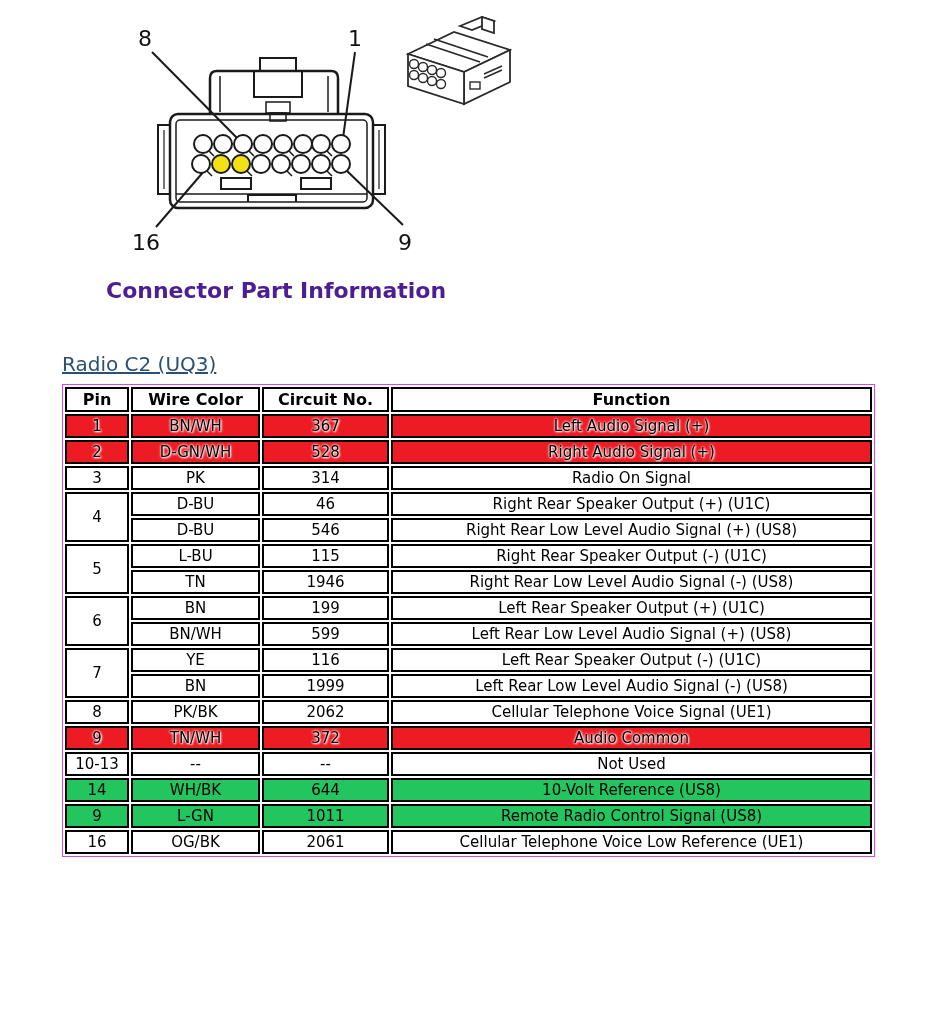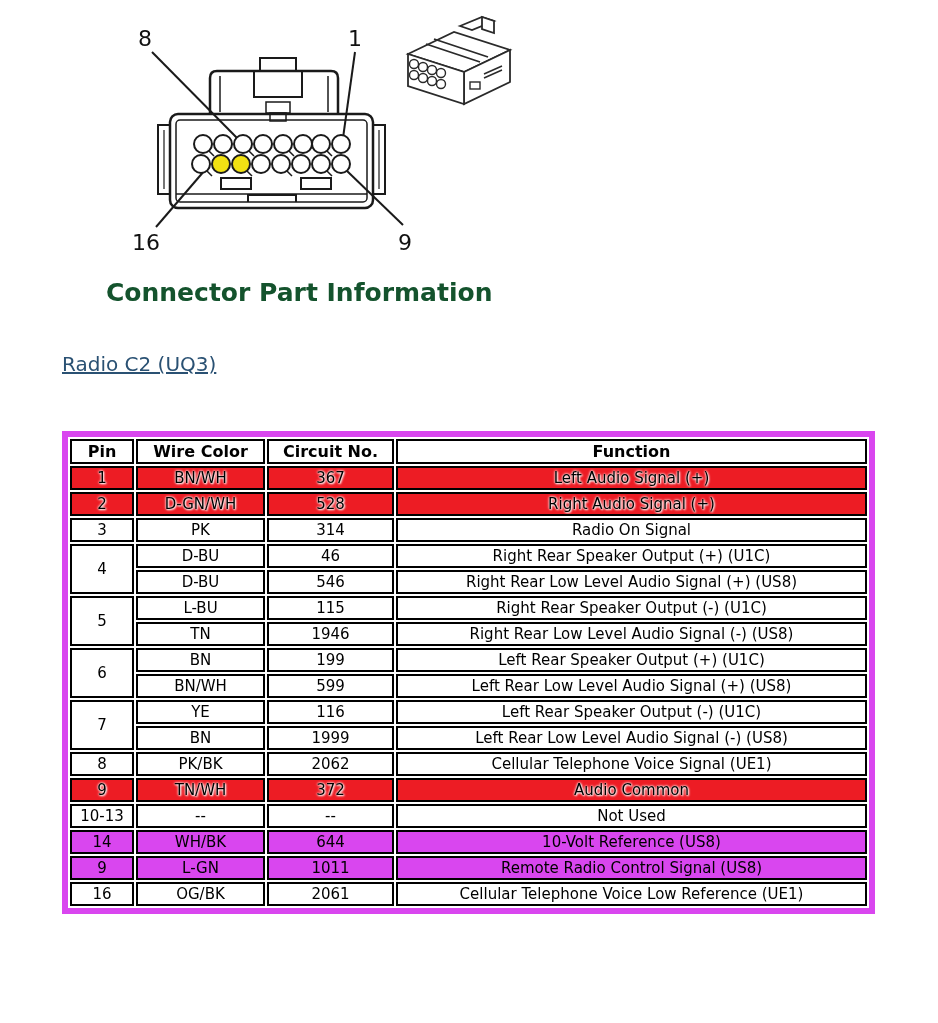--- a/index.html
+++ b/index.html
@@ -22,23 +22,23 @@
   }
   .fig-line { stroke: #1a1a1a; fill: none; }
   .fig-label { font-family: "DejaVu Sans", sans-serif; font-size: 22px; fill: #111; }
 
   
   #part-info-heading {
     position: absolute;
     left: 106px;
     top: 278px;
     margin: 0;
-    font-size: 25px;
+    font-size: 22px;
     font-weight: bold;
-    color: #14532d;
+    color: #4c1d95;
   }
   #part-info-list {
     position: absolute;
     left: 130px;
     top: 306px;
     margin: 0;
     padding-left: 22px;
     font-size: 15px;
   }
   #part-info-list li { margin: 0 0 7px 0; line-height: 18px; }
@@ -55,43 +55,42 @@
   }
 
   
   #pinout-table {
     position: absolute;
     left: 62px;
     top: 384px;
     width: 813px;
     border-collapse: separate;
     border-spacing: 2px;
-    border: 6px solid #d946ef;
+    border: 1px solid #d946ef;
     background: #fff;
     table-layout: fixed;
-    margin-top: 47px;
   }
   #pinout-table th, #pinout-table td {
     border: 2px solid #000;
     padding: 1px 4px;
     font-size: 15px;
     height: 23px;
     text-align: center;
     vertical-align: middle;
     white-space: nowrap;
     overflow: hidden;
   }
   #pinout-table th { font-size: 16px; font-weight: bold; }
   #pinout-table td.c-func { text-align: center; padding-left: 4px; }
   tr.hl-red td {
     background: #ED1C24;
     color: #000;
     text-shadow: 0 0 2px #fff, 0 0 3px #fff, 1px 1px 2px #fff;
   }
-  tr.hl-yellow td { background: #d946ef; color: #000; }
+  tr.hl-yellow td { background: #22c55e; color: #000; }
 </style>
 </head>
 <body>
 
 <div id="page">
 
   <svg id="connector-figure" width="430" height="258" viewBox="0 0 430 258">
 
     <g>
       <line class="fig-line" stroke-width="2" x1="44" y1="44" x2="132" y2="133"></line>

